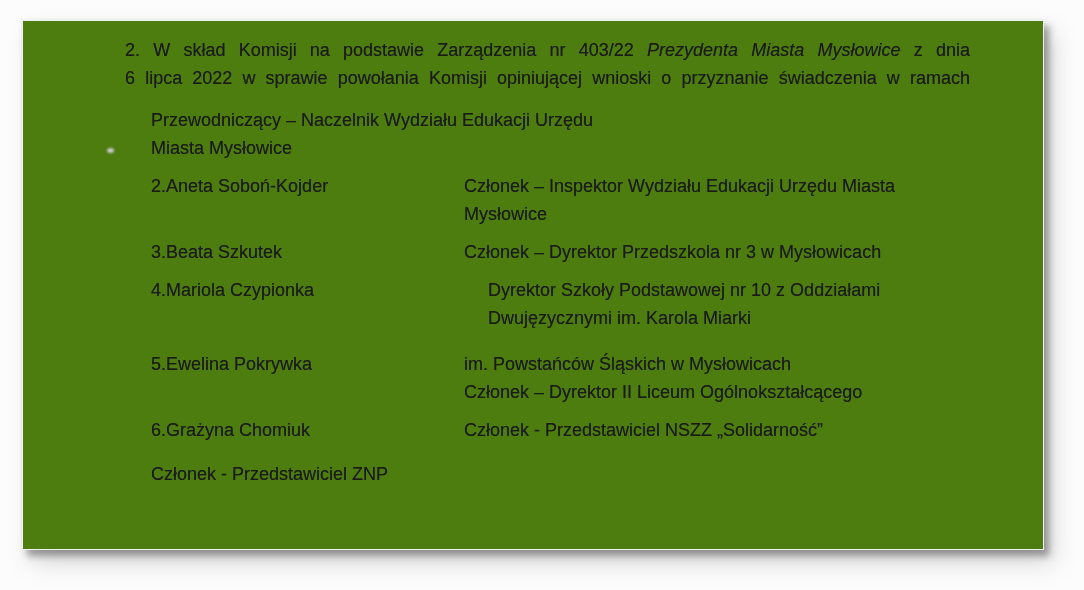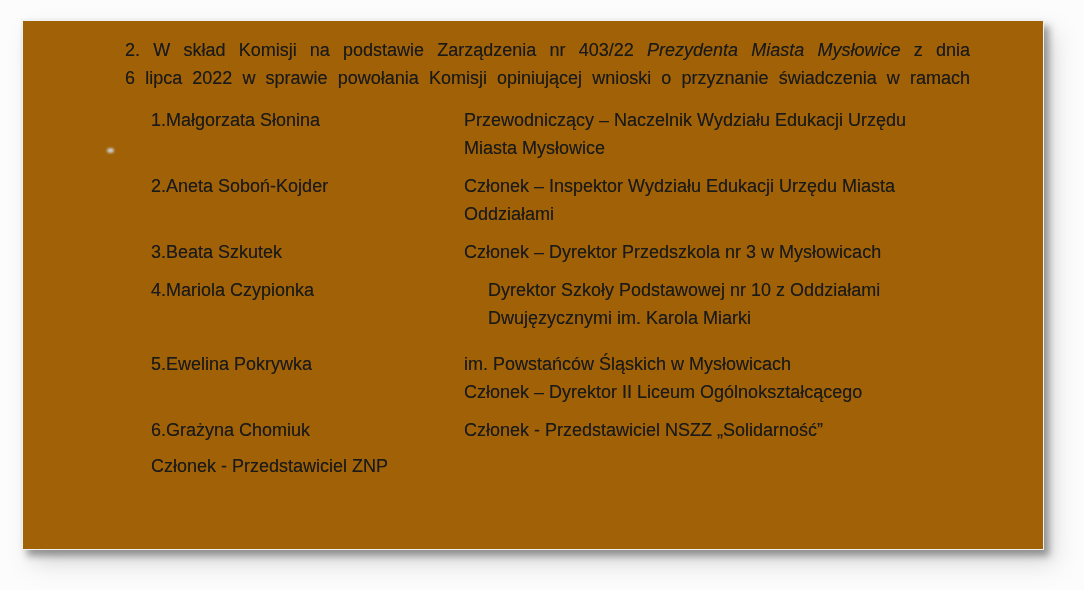--- a/index.html
+++ b/index.html
@@ -15,21 +15,21 @@
     position: relative;
     width: 1084px;
     height: 590px;
   }
   .page {
     position: absolute;
     left: 22px;
     top: 20px;
     width: 1020px;
     height: 528px;
-    background: #a16207;
+    background: #4d7c0f;
     border: 1px solid #f1f1f1;
     box-shadow:
       5px 6px 7px rgba(70, 70, 70, 0.50),
       10px 13px 22px rgba(130, 130, 130, 0.28),
       -1px -1px 2px rgba(0, 0, 0, 0.04);
   }
   .content {
     position: absolute;
     left: 102px;
     top: 15px;
@@ -54,21 +54,21 @@
     font-style: italic;
   }
   .members {
     margin-left: 26px;
   }
   .row {
     display: flex;
     margin-bottom: 10px;
   }
   .row:nth-child(4) { margin-bottom: 18px; gap: 24px; }
-  .row:nth-child(6) { margin-bottom: 8px; }
+  .row:nth-child(6) { margin-bottom: 16px; }
   .cell-name {
     flex: 0 0 313px;
     width: 313px;
     white-space: nowrap;
   }
   .cell-role {
     width: 530px;
     white-space: nowrap;
   }
   .speck {
@@ -91,32 +91,31 @@
     <div class="content">
 
       <div class="para">
         <div class="jline"><span>2. W skład Komisji na podstawie Zarządzenia nr 403/22 </span><i>Prezydenta Miasta Mysłowice</i><span> z dnia</span></div>
         <div class="jline">6 lipca 2022 w sprawie powołania Komisji opiniującej wnioski o przyznanie świadczenia w ramach</div>
       </div>
 
       <div class="members">
 
         <div class="row">
-          <div class="cell-name"><span>1.</span><span>Małgorzata Słonina</span></div>
           <div class="cell-role">
             <div>Przewodniczący – Naczelnik Wydziału Edukacji Urzędu</div>
             <div>Miasta Mysłowice</div>
           </div>
         </div>
 
         <div class="row">
           <div class="cell-name"><span>2.</span><span>Aneta Soboń-Kojder</span></div>
           <div class="cell-role">
             <div>Członek – Inspektor Wydziału Edukacji Urzędu Miasta</div>
-            <div>Oddziałami</div>
+            <div>Mysłowice</div>
           </div>
         </div>
 
         <div class="row">
           <div class="cell-name"><span>3.</span><span>Beata Szkutek</span></div>
           <div class="cell-role">
             <div>Członek – Dyrektor Przedszkola nr 3 w Mysłowicach</div>
           </div>
         </div>
 

